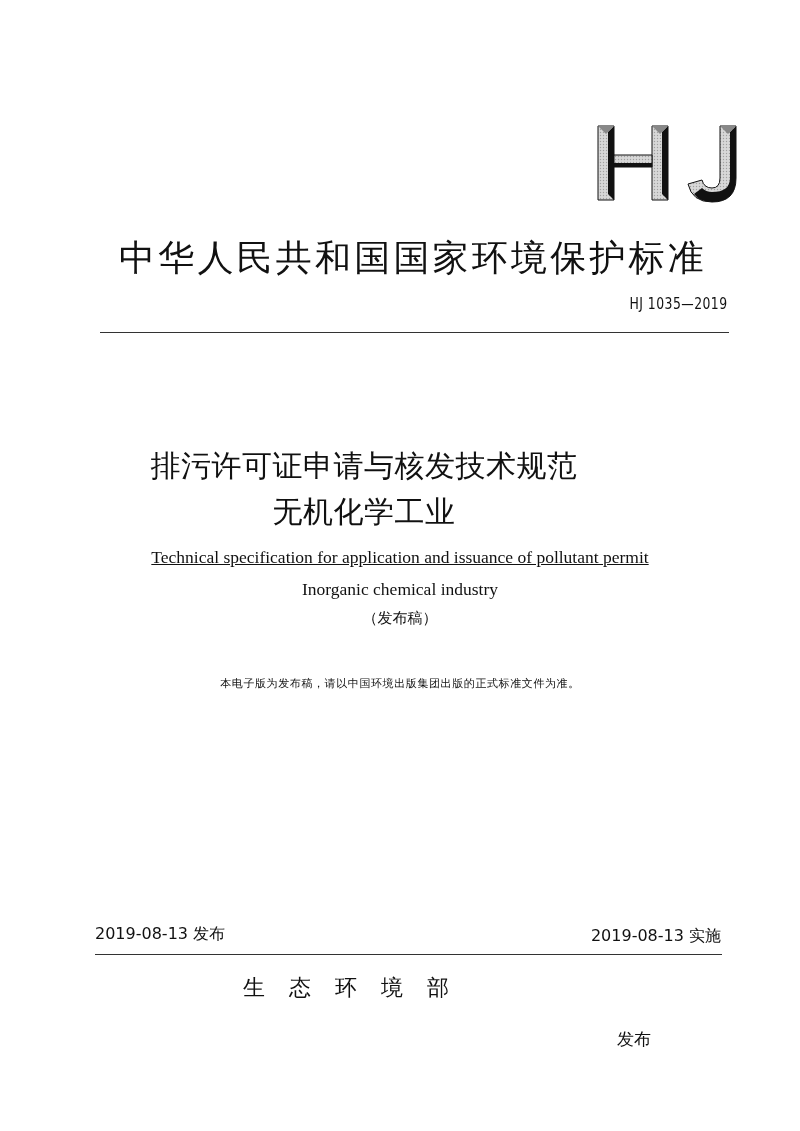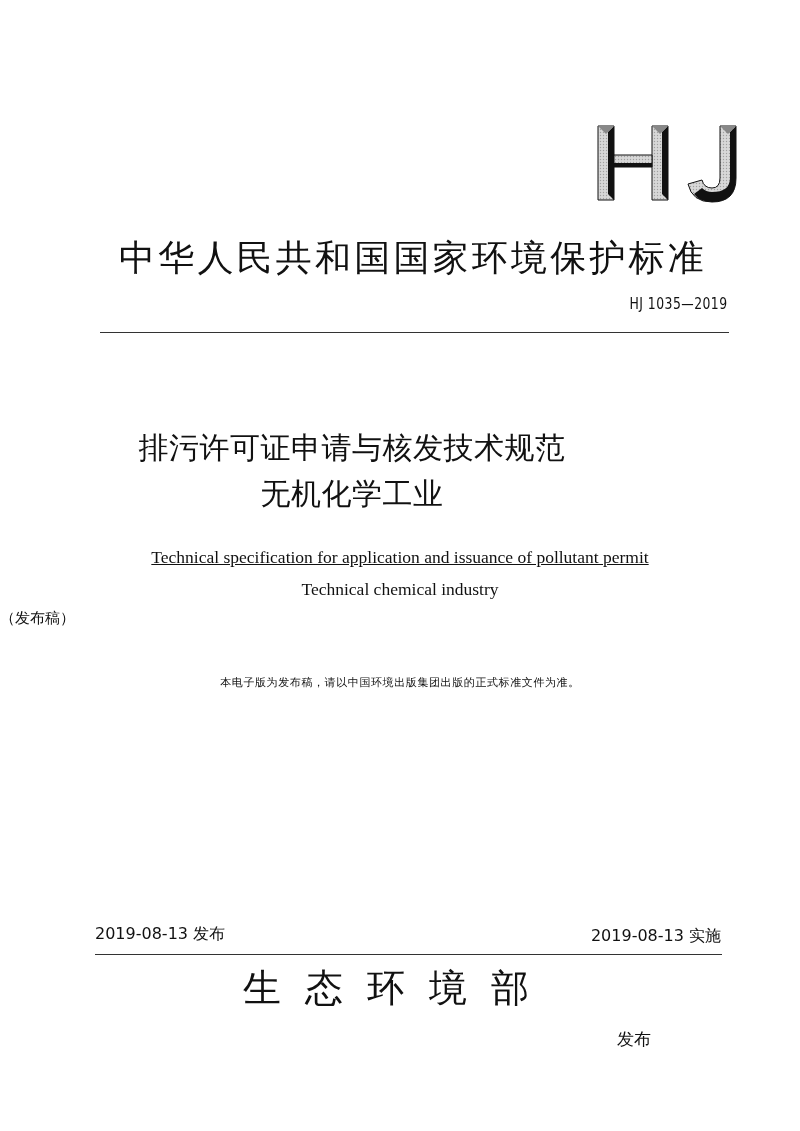--- a/index.html
+++ b/index.html
@@ -15,41 +15,42 @@
   .std-title {
     left: 92px; top: 234px; width: 640px; font-size: 36px; letter-spacing: 3.2px;
     white-space: nowrap; line-height: 48px; margin-left: 27px;
   }
   .std-code {
     right: 72px; top: 294px; font-size: 15px; letter-spacing: 0.5px; line-height: 20px;
     font-family: "DejaVu Sans Condensed", "DejaVu Sans", sans-serif; transform: scaleX(0.92); transform-origin: right;
   }
   .rule-top { left: 100px; top: 332px; width: 629px; height: 0; border-top: 1.6px solid #333; }
   .title-cn {
-    left: 0; width: 704px; text-align: center; font-size: 30px; line-height: 40px;
+    left: 12px; width: 704px; text-align: center; font-size: 30px; line-height: 40px;
     white-space: nowrap;
+    margin-top: 18px;
   }
   .t1 { top: 428px; letter-spacing: 0.5px; }
   .t2 { top: 474px; letter-spacing: 0.5px; text-align: center; }
   .title-en {
     left: 0; width: 800px; text-align: center; font-family: "Liberation Serif", "DejaVu Serif", serif;
     font-size: 17.5px; line-height: 24px; white-space: nowrap;
   }
   .e1 { top: 545px; text-decoration: underline; }
   .e2 { top: 577px; }
-  .draft { left: 0; width: 800px; text-align: left; top: 607px; font-size: 15px; line-height: 22px; }
+  .draft { left: 0; width: 800px; text-align: center; top: 607px; font-size: 15px; line-height: 22px; }
   .notice {
     left: 0; width: 800px; text-align: center; top: 675px; font-size: 11px; line-height: 16px;
-    font-family: Liberation Mono, monospace; letter-spacing: 0.6px;
+    font-family: Liberation Sans, sans-serif; letter-spacing: 0.6px;
   }
   .date-left { left: 95px; top: 923px; font-size: 16px; line-height: 22px; }
   .date-right { right: 79px; top: 925px; font-size: 16px; line-height: 22px; text-align: right; }
   .rule-bottom { left: 95px; top: 954px; width: 627px; height: 0; border-top: 1.2px solid #333; }
   .ministry {
-    left: 243px; top: 966px; font-size: 38px; line-height: 44px; letter-spacing: 24px; white-space: nowrap; text-align: right;
+    left: 243px; top: 966px; font-size: 22px; line-height: 44px; letter-spacing: 24px; white-space: nowrap; text-align: right;
   }
   .issued { left: 617px; top: 979px; font-size: 17px; line-height: 24px; margin-top: 48px; }
 </style>
 </head>
 <body>
 
 <div class="abs logo">
   <svg width="142" height="82" viewBox="0 0 142 82">
     <defs>
       <pattern id="dots" width="3" height="3" patternUnits="userSpaceOnUse">
@@ -76,21 +77,21 @@
 </div>
 
 <div class="abs std-title">中华人民共和国国家环境保护标准</div>
 <div class="abs std-code">HJ 1035—2019</div>
 <div class="abs rule-top"></div>
 
 <div class="abs title-cn t1">排污许可证申请与核发技术规范</div>
 <div class="abs title-cn t2">无机化学工业</div>
 
 <div class="abs title-en e1">Technical specification for application and issuance of pollutant permit</div>
-<div class="abs title-en e2">Technical chemical industry</div>
+<div class="abs title-en e2">Inorganic chemical industry</div>
 <div class="abs draft">（发布稿）</div>
 
 <div class="abs notice">本电子版为发布稿，请以中国环境出版集团出版的正式标准文件为准。</div>
 
 <div class="abs date-left">2019-08-13 发布</div>
 <div class="abs date-right">2019-08-13 实施</div>
 <div class="abs rule-bottom"></div>
 
 <div class="abs ministry">生态环境部</div>
 <div class="abs issued">发布</div>

